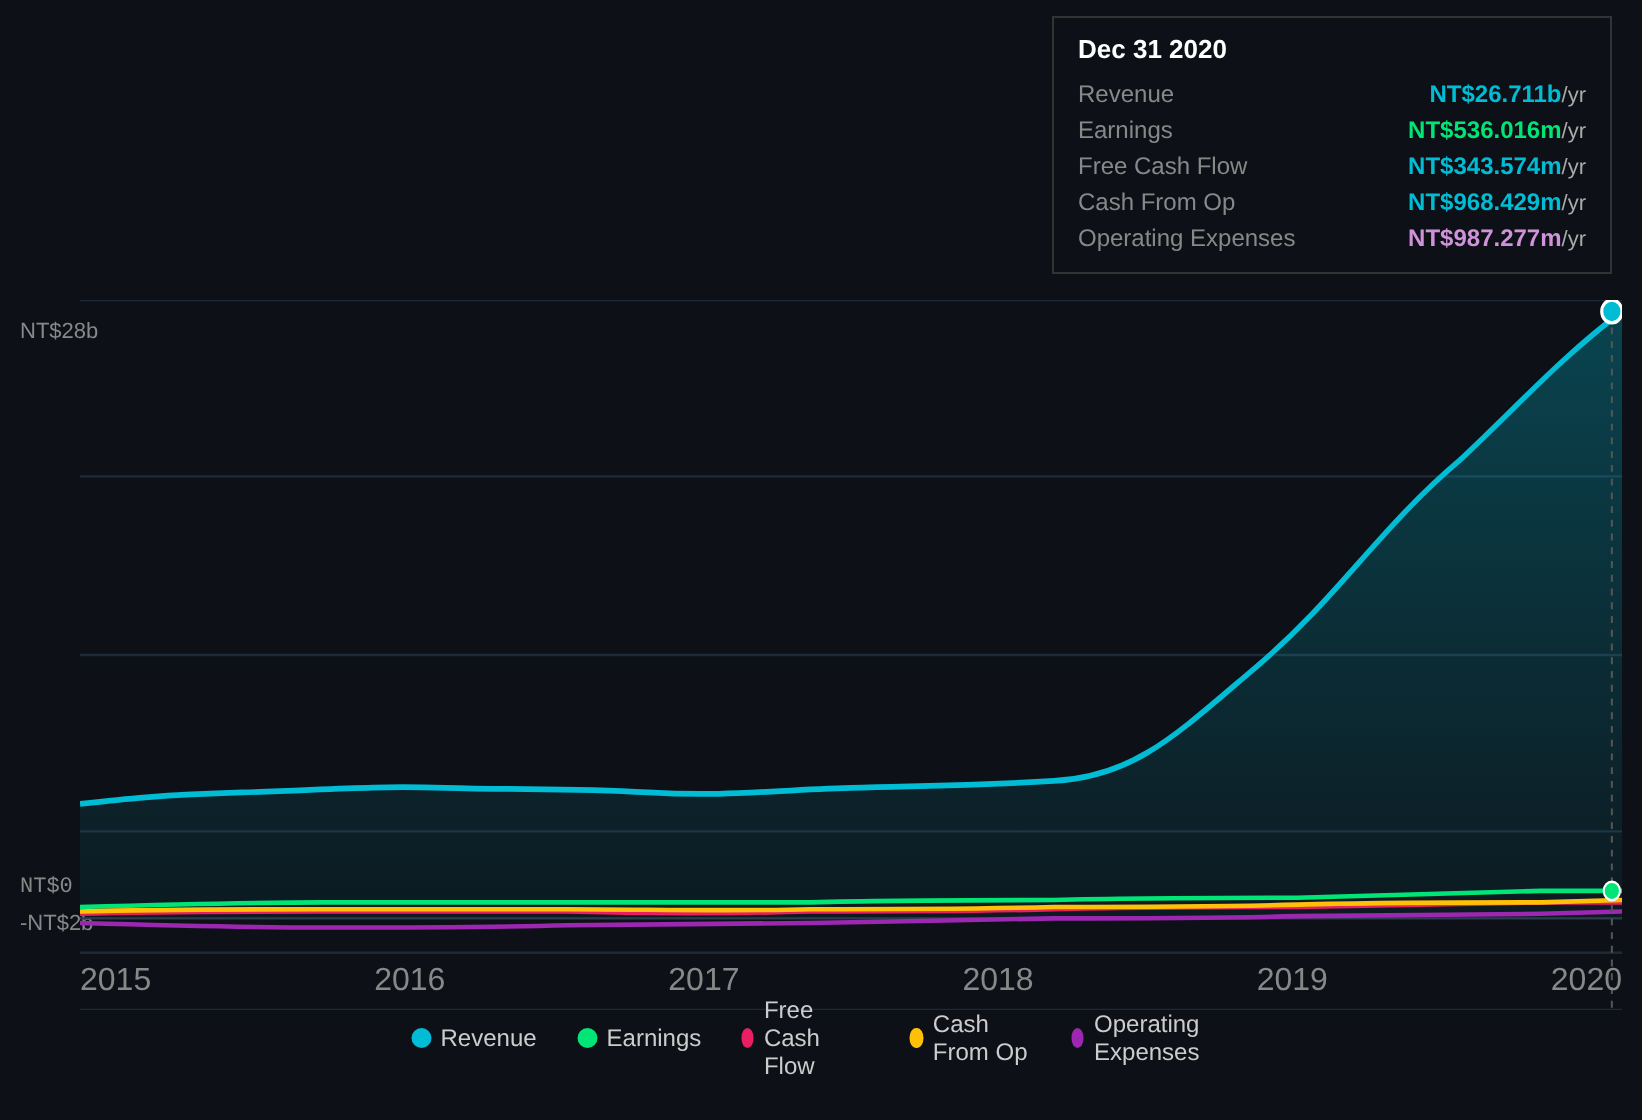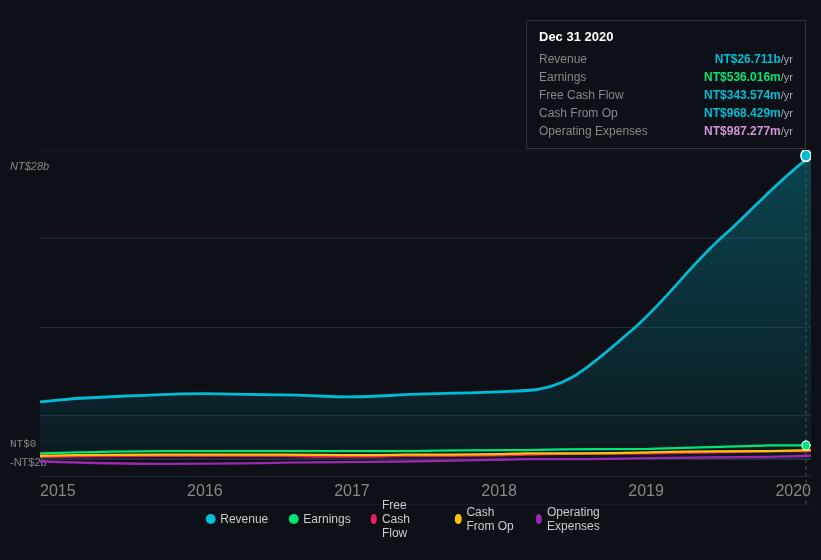--- a/index.html
+++ b/index.html
@@ -15,21 +15,21 @@
 
     .chart-container {
       position: relative;
       width: 821px;
       height: 560px;
     }
 
     
     .tooltip-box {
       position: absolute;
-      top: 20px;
+      top: 8px;
       right: 15px;
       background: #0d1117;
       border: 1px solid #333;
       padding: 8px 12px;
       min-width: 280px;
       z-index: 10;
     }
 
     .tooltip-date {
       font-size: 13px;
@@ -62,21 +62,21 @@
     .tooltip-value.profit { color: #ffffff; font-weight: normal; }
 
     
     .y-label {
       position: absolute;
       left: 10px;
       font-size: 11px;
       color: #888;
     }
 
-    .y-label-top { top: 160px; font-style: italic; }
+    .y-label-top { top: 160px; }
     .y-label-zero { top: 438px; font-family: Liberation Mono, monospace; }
     .y-label-neg { top: 456px; }
 
     
     .x-labels {
       position: absolute;
       bottom: 60px;
       left: 40px;
       right: 10px;
       display: flex;

